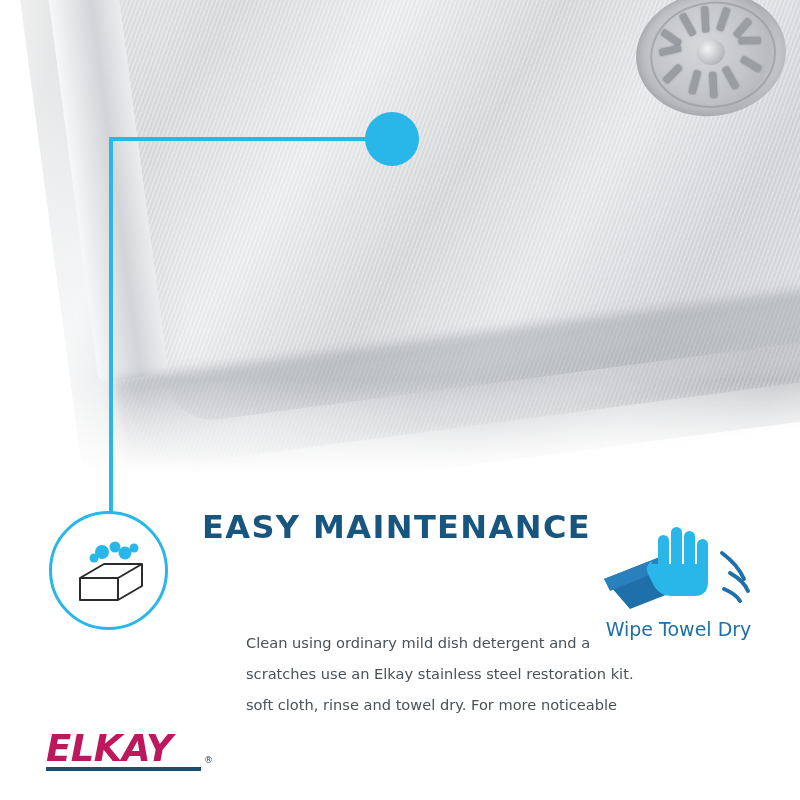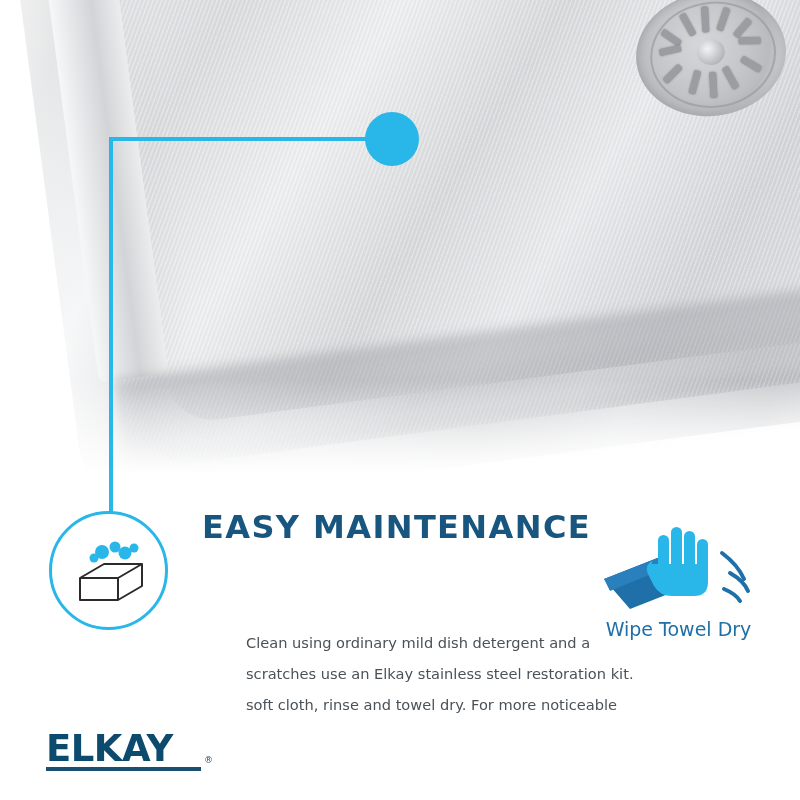--- a/index.html
+++ b/index.html
@@ -257,22 +257,23 @@
     left: 46px;
     top: 729px;
     width: 170px;
     height: 40px;
   }
   .logo-text {
     font-family: "DejaVu Sans", sans-serif;
     font-weight: bold;
     font-size: 37px;
     letter-spacing: -0.5px;
-    color: #0c4a6e;
+    color: #be185d;
     line-height: 40px;
+    font-style: italic;
   }
   .logo-underline {
     position: absolute;
     left: 0;
     top: 38px;
     width: 155px;
     height: 4px;
     background: #1b4f72;
   }
   .logo-reg {

